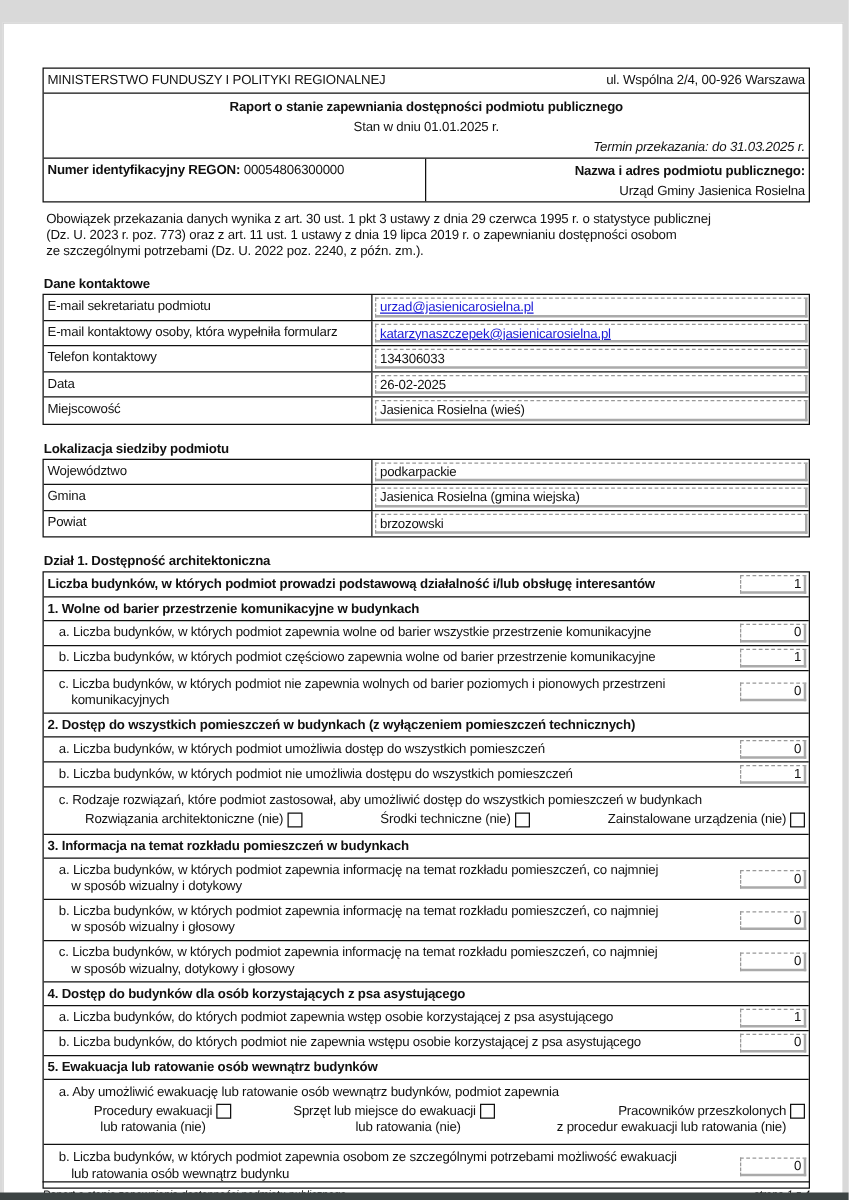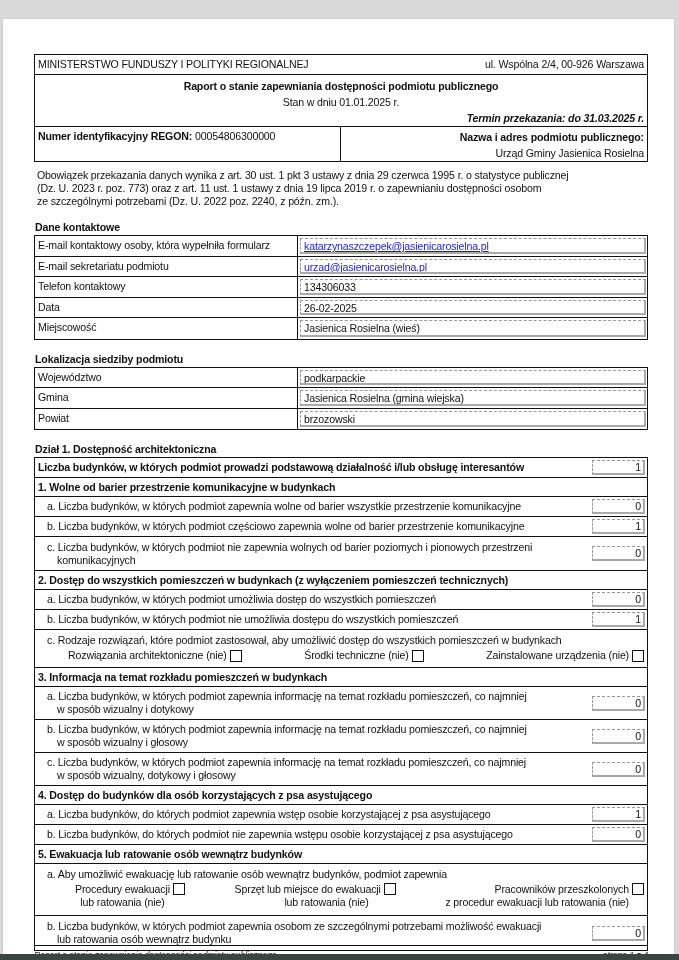--- a/index.html
+++ b/index.html
@@ -14,21 +14,21 @@
   .bottom-bar { position: absolute; left: 0; right: 0; bottom: 0; height: 6px; background: #3c4343; }
   .content { position: absolute; left: 31px; top: 35px; width: 614px; }
   .t { font-size: 10.6px; line-height: 13px; letter-spacing: -0.15px; }
   .b { font-weight: bold; }
   .box { border: 1px solid #111; box-sizing: border-box; }
 
   
   .hdr-row1 { height: 19px; display: flex; justify-content: space-between; align-items: center; padding: 0 3px; border-bottom: 1px solid #111; }
   .hdr-center { text-align: center; padding-top: 3px; }
   .hdr-center div { height: 16px; line-height: 16px; }
-  .hdr-deadline { text-align: right; font-style: italic; font-weight: bold; padding: 0 3px; height: 16px; line-height: 16px; border-bottom: 1px solid #111; }
+  .hdr-deadline { text-align: right; font-style: italic; font-weight: normal; padding: 0 3px; height: 16px; line-height: 16px; border-bottom: 1px solid #111; }
   .regon-row { display: flex; }
   .regon-left { width: 306px; border-right: 1px solid #111; padding: 3px 3px; box-sizing: border-box; height: 34px; }
   .regon-right { flex: 1; padding: 3px 3px; height: 34px; box-sizing: border-box; text-align: right; }
   .regon-right div { height: 14px; line-height: 14px; margin-bottom: 2px; }
 
   .legal { margin-top: 7px; padding-left: 3px; }
   .legal div { height: 13px; }
 
   .section-title { margin-top: 12px; height: 15px; line-height: 15px; font-weight: bold; padding-left: 1px; }
 
@@ -104,29 +104,29 @@
 
     <div class="legal t">
       <div>Obowiązek przekazania danych wynika z art. 30 ust. 1 pkt 3 ustawy z dnia 29 czerwca 1995 r. o statystyce publicznej</div>
       <div>(Dz. U. 2023 r. poz. 773) oraz z art. 11 ust. 1 ustawy z dnia 19 lipca 2019 r. o zapewnianiu dostępności osobom</div>
       <div>ze szczególnymi potrzebami (Dz. U. 2022 poz. 2240, z późn. zm.).</div>
     </div>
 
     <div class="section-title t" style="margin-top:12px">Dane kontaktowe</div>
     <div class="kv-table t">
       <div class="kv-row">
+        <div class="kv-label">E-mail sekretariatu podmiotu</div>
+        <div class="kv-value">
+            <div class="field link">urzad@jasienicarosielna.pl</div>
+          </div>
+      </div>
+      <div class="kv-row">
         <div class="kv-label">E-mail kontaktowy osoby, która wypełniła formularz</div>
         <div class="kv-value">
             <div class="field link">katarzynaszczepek@jasienicarosielna.pl</div>
-          </div>
-      </div>
-      <div class="kv-row">
-        <div class="kv-label">E-mail sekretariatu podmiotu</div>
-        <div class="kv-value">
-            <div class="field link">urzad@jasienicarosielna.pl</div>
           </div>
       </div>
       <div class="kv-row">
         <div class="kv-label">Telefon kontaktowy</div>
         <div class="kv-value">
             <div class="field">134306033</div>
           </div>
       </div>
       <div class="kv-row">
         <div class="kv-label">Data</div>

